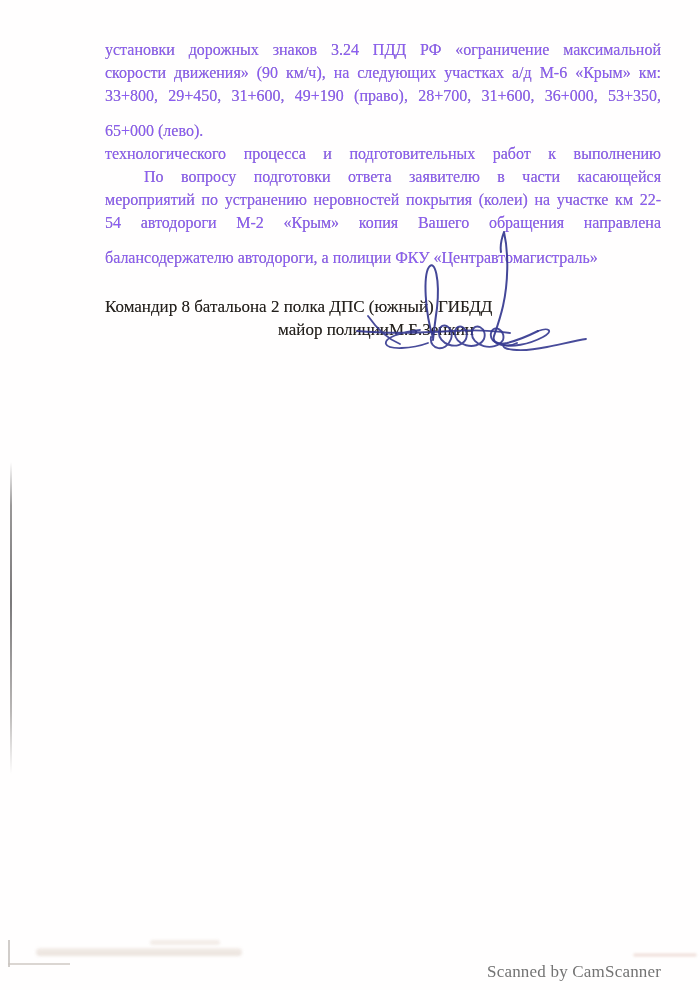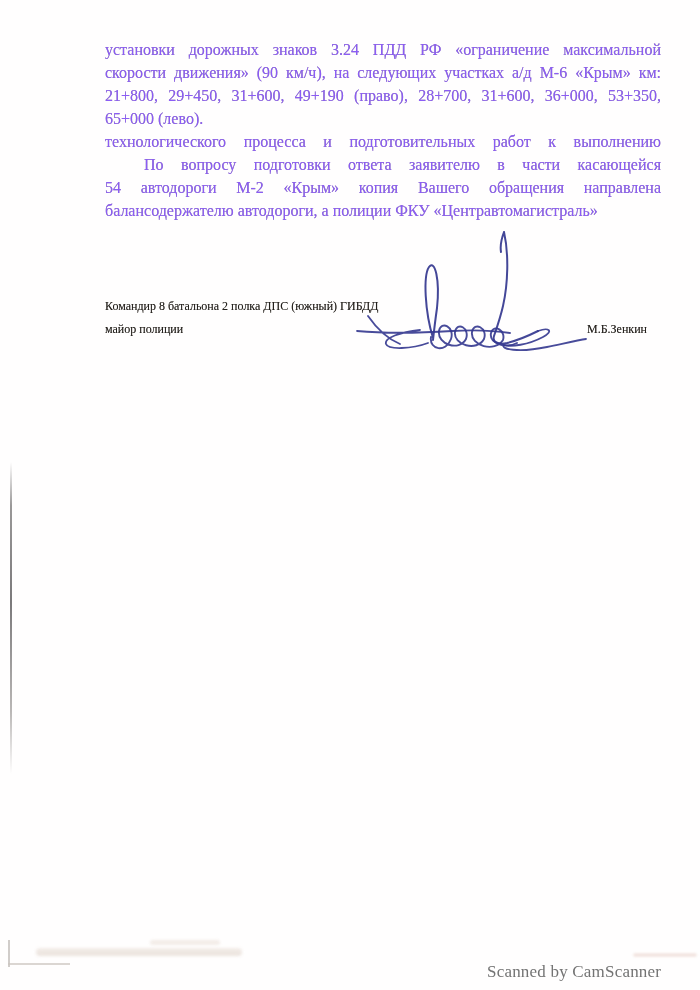--- a/index.html
+++ b/index.html
@@ -12,29 +12,29 @@
   
   .textblock{
     position:absolute;left:105px;top:38px;width:556px;
     font-size:16px;line-height:23px;color:#8b5cf6;
     text-shadow:0 0 .4px rgba(40,30,20,.45);
   }
   .ln{
     height:23px;white-space:nowrap;
     text-align:justify;text-align-last:justify;
   }
-  .ln.last{text-align-last:left;}
+  .ln.last{text-align-last:left;margin-top:12px;}
   .ln.indent{padding-left:39px;}
   
   .sigblock{
     position:absolute;left:105px;top:295px;width:556px;
-    font-size:12px;line-height:23px;color:#23201d;
+    font-size:17px;line-height:23px;color:#23201d;
     text-shadow:0 0 .4px rgba(40,30,20,.45);
   }
-  .sigrow{display:flex;justify-content:space-between;}
+  .sigrow{display:flex;justify-content:center;}
   .sig-name{padding-right:14px;}
   
   .sig-svg{position:absolute;left:350px;top:225px;width:250px;height:140px;}
   .sig-svg path{fill:none;stroke-linecap:round;stroke-linejoin:round;}
   
   .edge-line{
     position:absolute;left:10px;top:462px;width:2px;height:312px;
     background:linear-gradient(to bottom,rgba(120,118,118,0) 0%,rgba(120,118,118,.75) 14%,rgba(100,98,100,.85) 45%,rgba(140,136,134,.6) 80%,rgba(140,136,134,0) 100%);
   }
   .corner-v{position:absolute;left:8px;top:940px;width:2px;height:27px;background:#c2bcb8;opacity:.75;}
@@ -54,26 +54,27 @@
 </style>
 </head>
 <body>
 
 <div class="page">
 
   <div class="textblock">
     <div>
       <div class="ln">установки дорожных знаков 3.24 ПДД РФ «ограничение максимальной</div>
       <div class="ln">скорости движения» (90 км/ч), на следующих участках а/д М-6 «Крым» км:</div>
-      <div class="ln">21+800, 29+450, 31+600, 49+190 (право), 28+700, 31+600, 36+000, 53+350,</div>
+      <div class="ln">33+800, 29+450, 31+600, 49+190 (право), 28+700, 31+600, 36+000, 53+350,</div>
       <div class="ln last">65+000 (лево).</div>
     </div>
     <div>
       <div class="ln">технологического процесса и подготовительных работ к выполнению</div>
       <div class="ln indent">По вопросу подготовки ответа заявителю в части касающейся</div>
+      <div class="ln">мероприятий по устранению неровностей покрытия (колеи) на участке км 22-</div>
       <div class="ln">54 автодороги М-2 «Крым» копия Вашего обращения направлена</div>
       <div class="ln last">балансодержателю автодороги, а полиции ФКУ «Центравтомагистраль»</div>
     </div>
   </div>
 
   <div class="sigblock">
     <div>Командир 8 батальона 2 полка ДПС (южный) ГИБДД</div>
     <div class="sigrow">
       <span>майор полиции</span>
       <span class="sig-name">М.Б.Зенкин</span>

